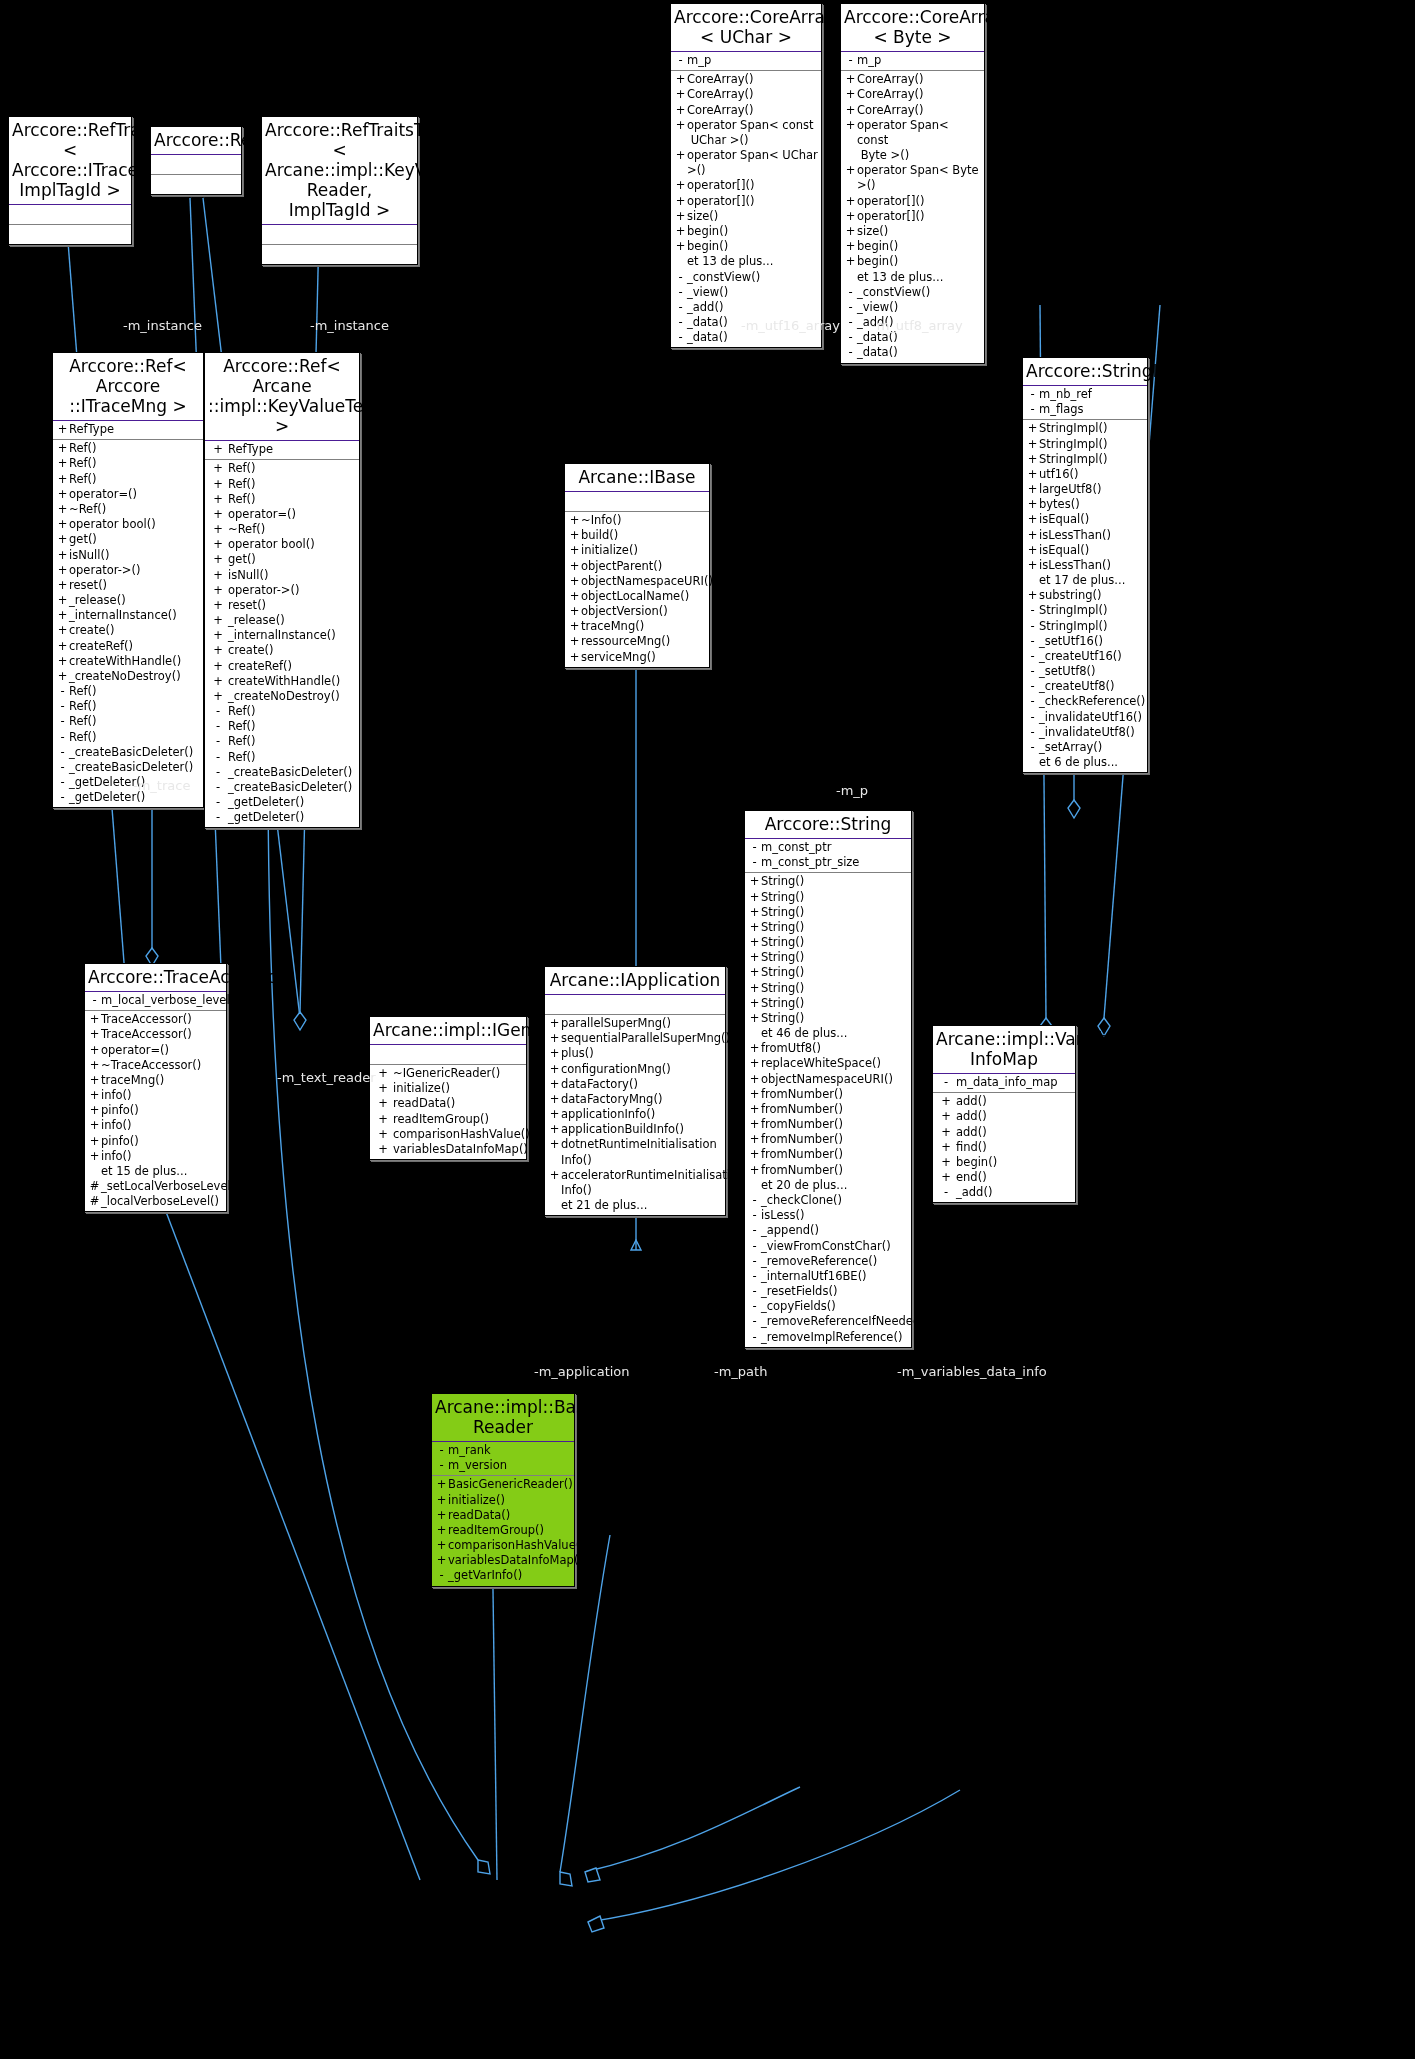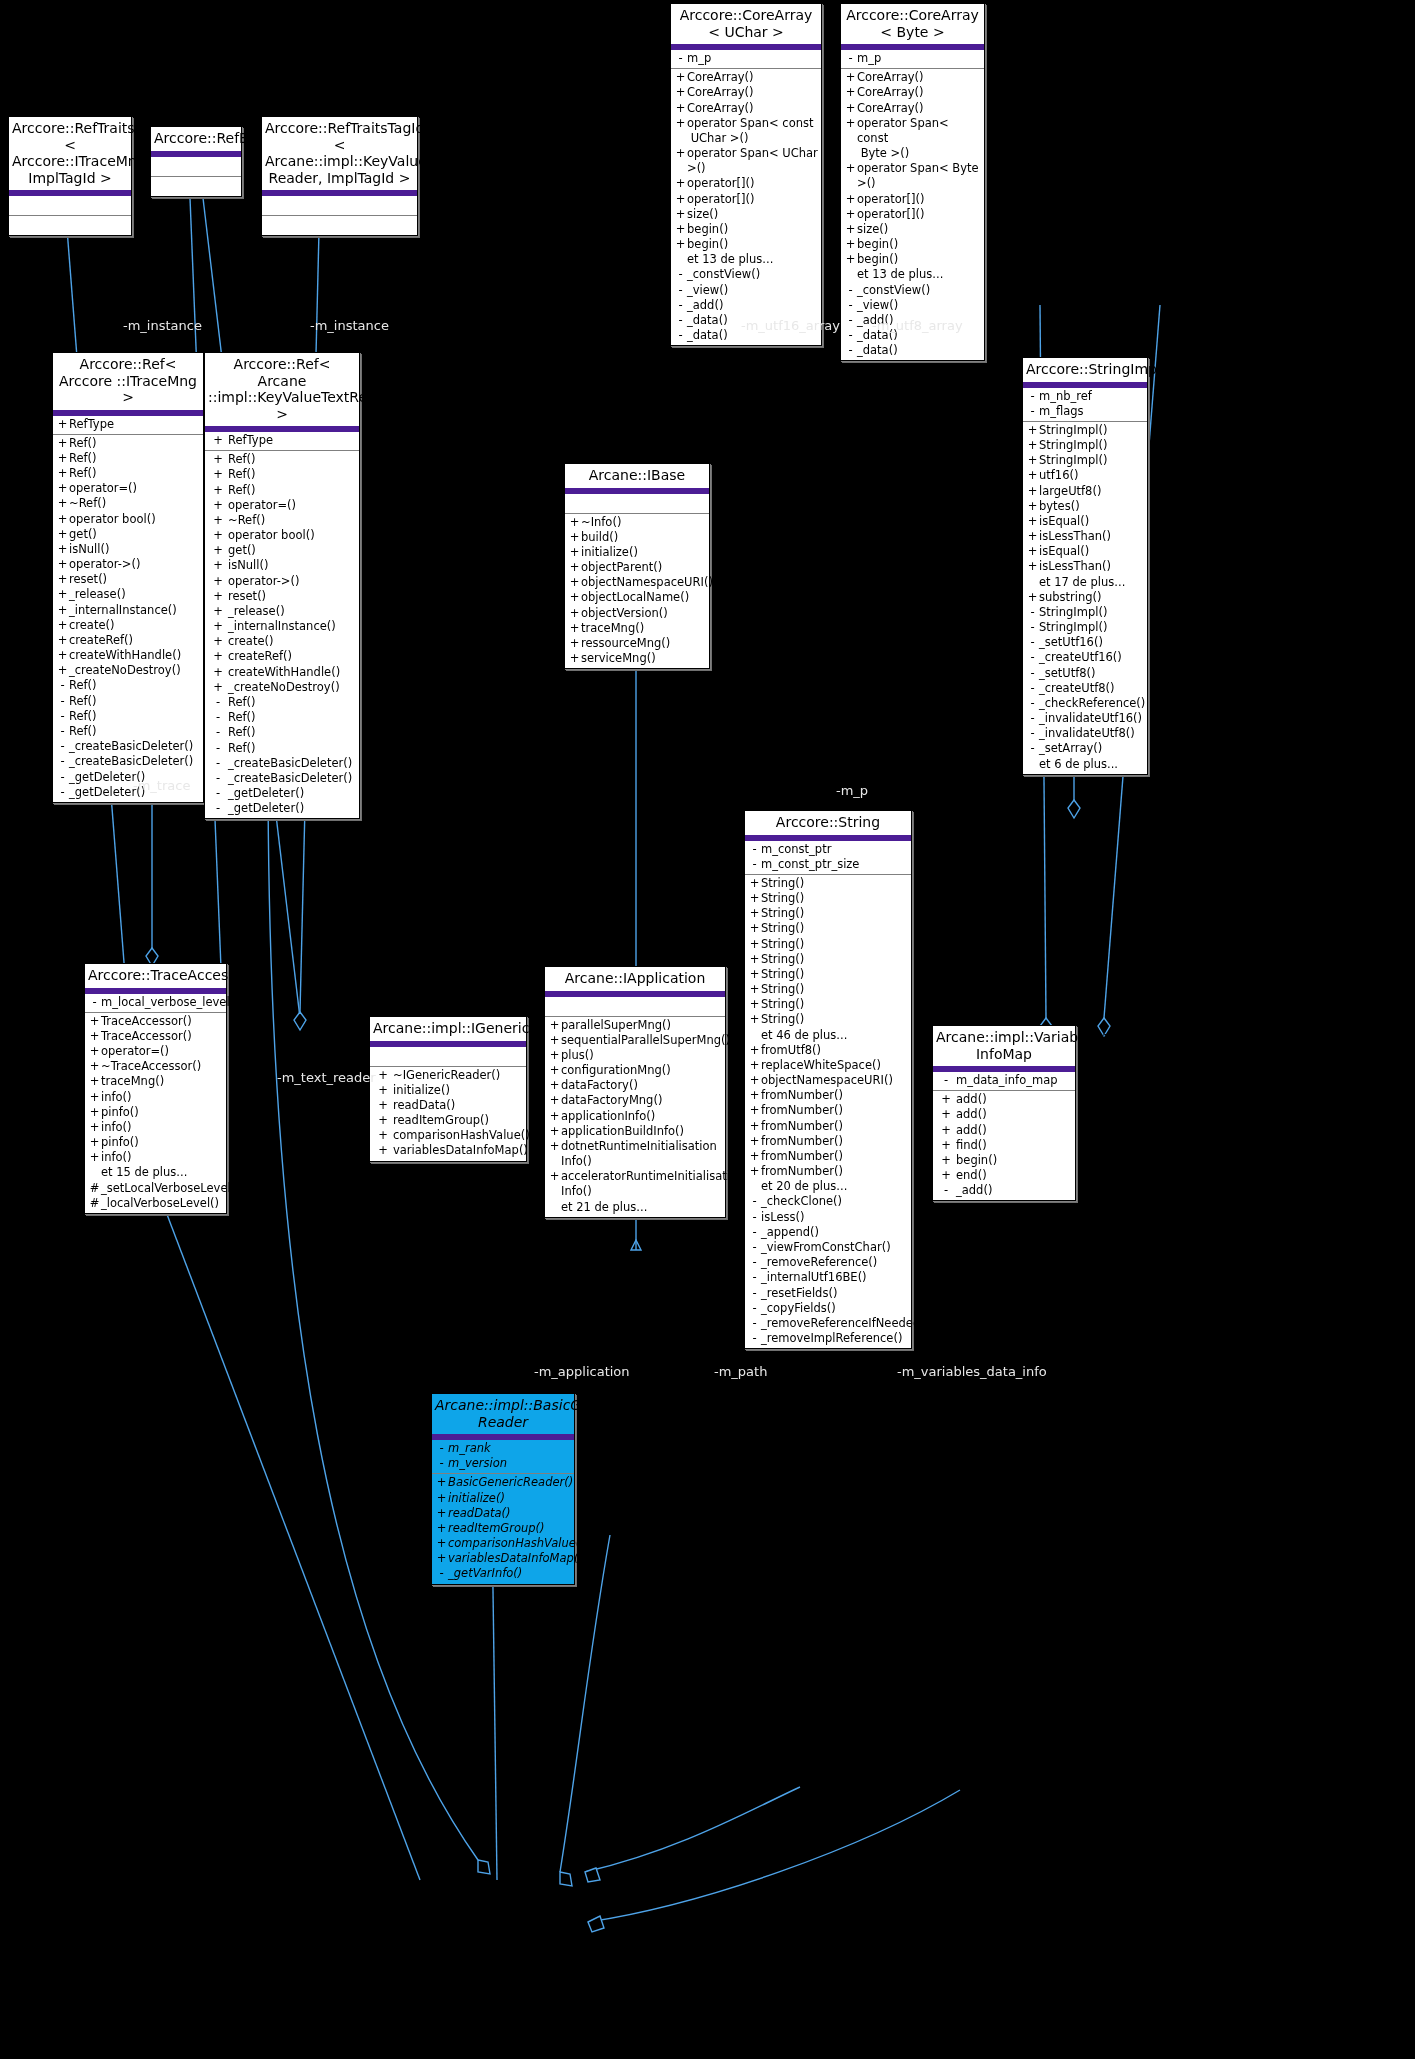--- a/index.html
+++ b/index.html
@@ -10,28 +10,28 @@
   #canvas{position:absolute;left:0;top:0;width:1415px;height:2059px;}
   svg.edges{position:absolute;left:0;top:0;width:1415px;height:2059px;pointer-events:none;}
 
   .node{
     position:absolute;
     background:#fff;
     border:1px solid #000;
     box-shadow:1px 1px 0 0 #808080, 2px 2px 0 0 #707070;
     box-sizing:border-box;
   }
-  .node.grey{background:#0ea5e9;font-style:italic;}
+  .node.grey{background:#84cc16;}
   .node .title{
     text-align:center;
-    font-size:14px;
+    font-size:17px;
     color:#000;
     padding:3px 3px 4px 3px;
     line-height:1.18;
-    border-bottom:6px solid #4c1d95;
+    border-bottom:1px solid #4c1d95;
   }
   .node .sect{
     border-bottom:1px solid #808080;
     padding:1px 0 2px 0;
   }
   .node .sect:last-child{border-bottom:none;}
   .node .sect.empty{height:16px;}
   .row{
     display:flex;
     font-size:11.5px;

